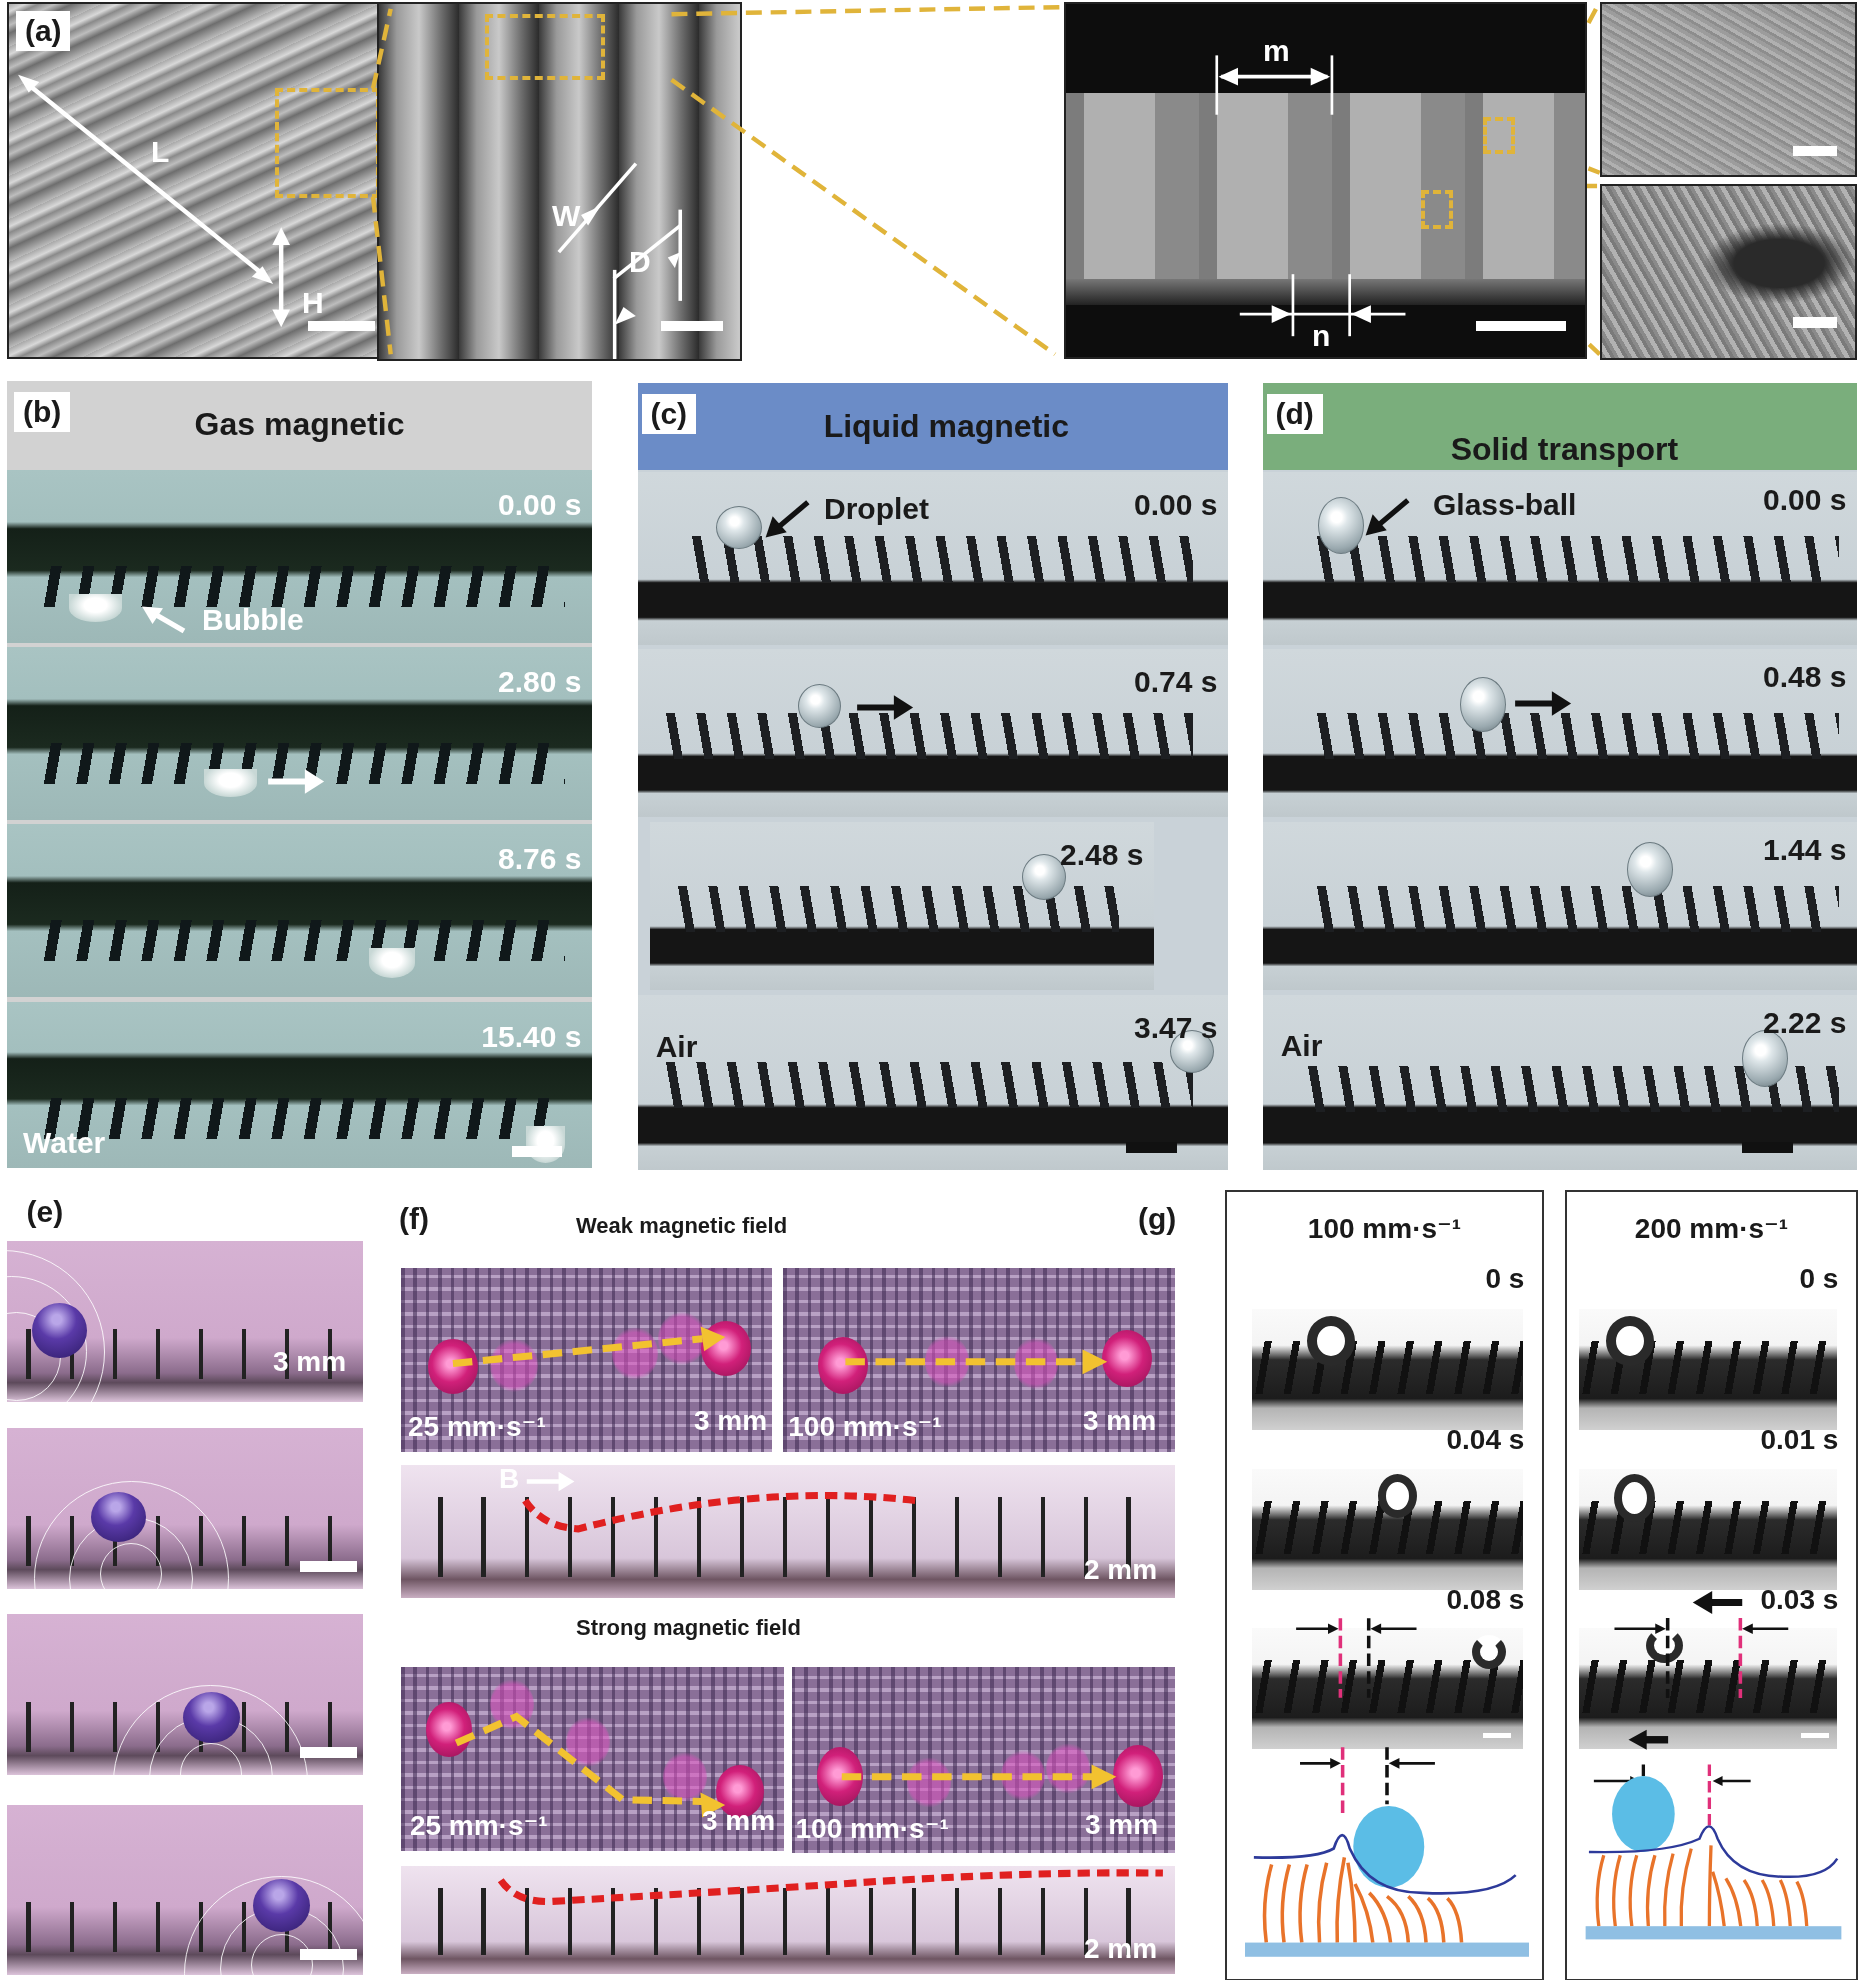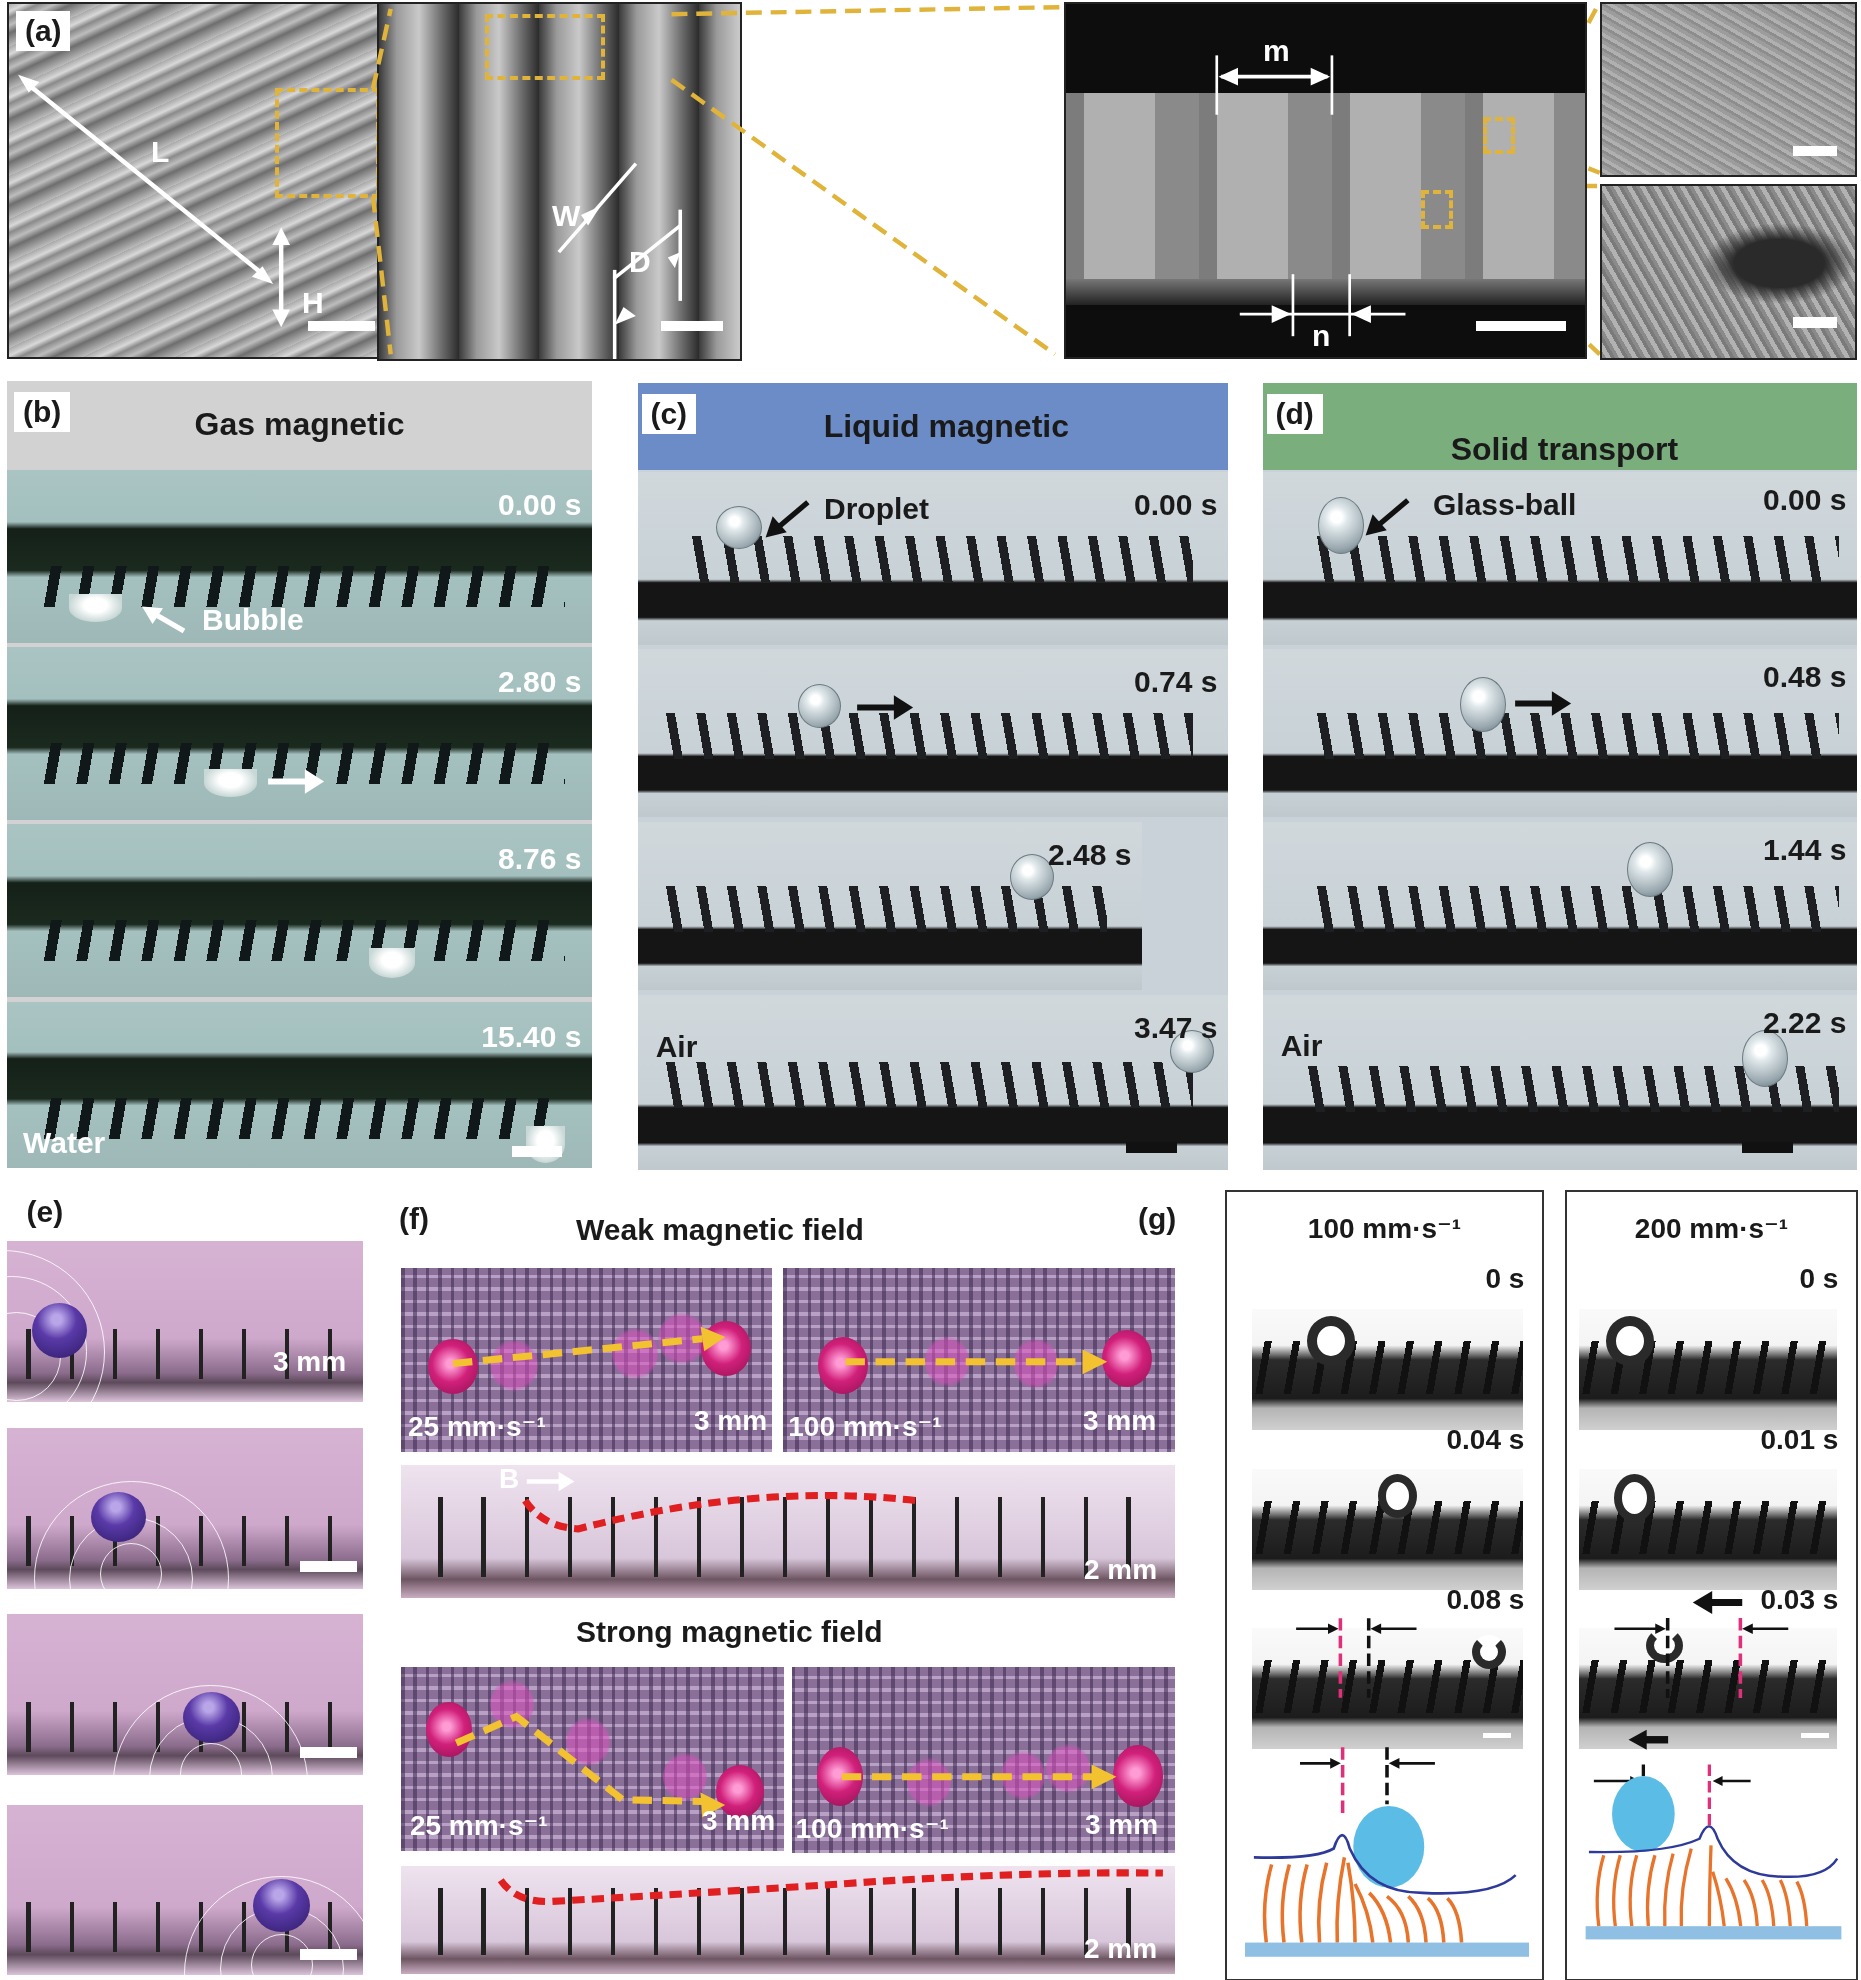--- a/index.html
+++ b/index.html
@@ -44,21 +44,21 @@
   .mesh-frame { background:
       repeating-linear-gradient(90deg, rgba(60,40,80,.55) 0 3.5px, transparent 3.5px 12.4px),
       repeating-linear-gradient(0deg, rgba(230,210,240,.5) 0 3.5px, transparent 3.5px 12.4px),
       #8a6f98; }
   .cilia-frame { background: linear-gradient(180deg, #efe3ef 0%, #d8c6da 70%, #6e5562 86%, #c9aec2 100%); }
   .cilia-dark { position: absolute; bottom: 26.6px; height: 115px; background: repeating-linear-gradient(90deg, transparent 0 19.5px, #222 19.5px 24px, transparent 24px 43px); }
   .ball-purple { position: absolute; border-radius: 50%; background: radial-gradient(circle at 45% 30%, #b9a6e8 0 10%, #5a3aa8 40%, #2c1a66 100%); }
   .ring { position: absolute; border: 1.8px solid rgba(255,255,255,.85); border-radius: 50%; }
   .pink-drop { position: absolute; border-radius: 50%; background: radial-gradient(circle at 45% 45%, #ff9bd5 0 10%, #d1207a 45%, #8e1050 100%); }
   .pink-ghost { position: absolute; border-radius: 50%; background: radial-gradient(circle, rgba(220,80,190,.55) 0 60%, transparent 75%); }
-  .mag-title { position: absolute; font-size: 30px; color: #1a1a1a; text-align: center; }
+  .mag-title { position: absolute; font-size: 22px; color: #1a1a1a; text-align: center; }
   .white-text { position: absolute; color: #fff; font-size: 28px; font-weight: bold; }
   .underlined { text-decoration-thickness: 5.3px; text-underline-offset: 5.3px; }
 
   
   .g-box { position: absolute; border: 2.7px solid #333; background: #fff; }
   .g-title { position: absolute; left: 0; right: 0; text-align: center; font-size: 28px; color: #1a1a1a; }
   .g-time { position: absolute; right: 17.7px; font-size: 28px; color: #1a1a1a; }
   .g-photo { position: absolute; left: 25px; right: 19.5px; height: 121px; background: linear-gradient(180deg, #fafafa 0%, #f4f4f4 30%, #2b2b2b 42%, #1c1c1c 74%, #b4b4b4 82%, #d0d0d0 100%); overflow: hidden; }
   .g-cilia { position: absolute; left: 0; right: 0; top: 32px; height: 53px; background: repeating-linear-gradient(100deg, transparent 0 12.4px, #111 12.4px 19.5px, transparent 19.5px 28px); }
   .g-drop { position: absolute; border-radius: 50%; border: 16px solid #2a2a2a; background: #fff; }
@@ -196,21 +196,21 @@
   </div>
   <div class="frame air-frame" style="left:0;top:266px;width:590px;height:168px;">
     <div class="cilia-up" style="left:26.6px;right:35px;top:64px;"></div>
     <div class="drop" style="left:160px;top:35px;width:43px;height:44px;"></div>
     <svg class="abs" style="left:217px;top:41px" width="62" height="35" viewBox="0 0 70 40">
         <line x1="2" y1="20" x2="50" y2="20" stroke="#111" stroke-width="7"></line>
         <polygon points="66,20 44,6 44,34" fill="#111"></polygon>
       </svg>
     <span class="time black" style="top:16px;">0.74 s</span>
   </div>
-  <div class="frame air-frame" style="left:0;top:439px;width:504px;height:168px;">
+  <div class="frame air-frame" style="left:12px;top:439px;width:504px;height:168px;">
     <div class="cilia-up" style="left:26.6px;right:35px;top:64px;"></div>
     <div class="drop" style="left:372px;top:32px;width:44px;height:46px;"></div>
     <span class="time black" style="top:16px;">2.48 s</span>
   </div>
   <div class="frame air-frame" style="left:0;top:612px;width:590px;height:176px;">
     <div class="cilia-up" style="left:26.6px;right:35px;top:67px;"></div>
     <div class="drop" style="left:532px;top:35px;width:44px;height:43px;"></div>
     <span class="time black" style="top:16px;">3.47 s</span>
     <span class="annot" style="left:17.7px;top:35px;color:#1a1a1a;">Air</span>
     <div class="scale-black" style="left:488px;top:147px;width:51px;"></div>

